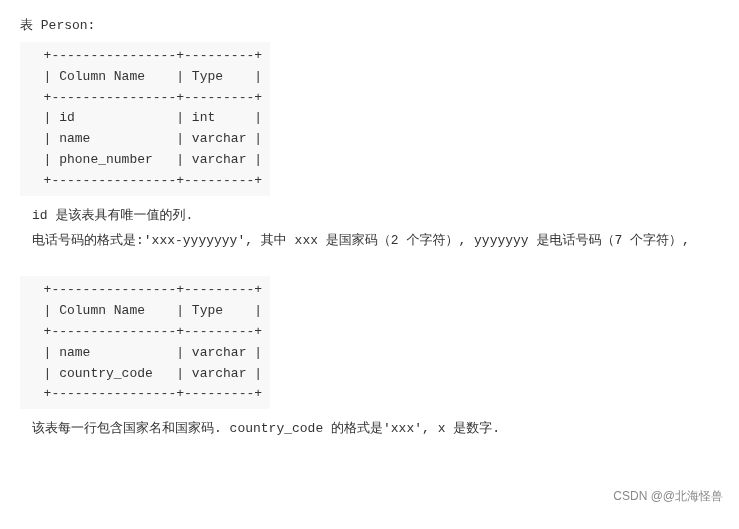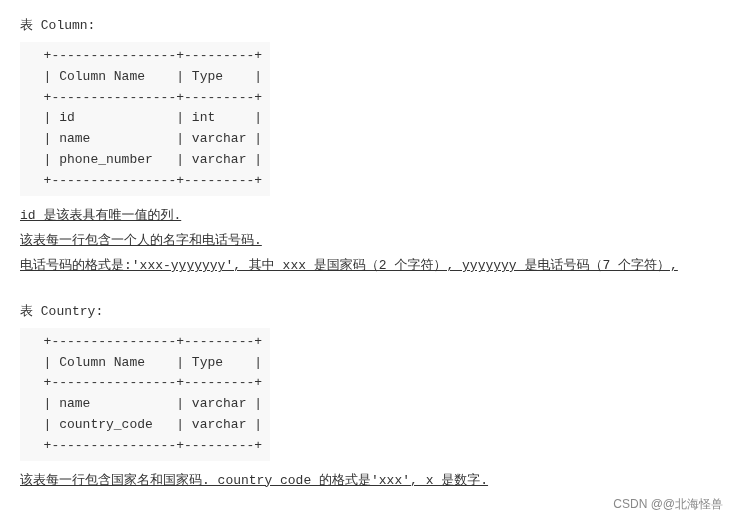--- a/index.html
+++ b/index.html
@@ -40,62 +40,59 @@
       display: inline-block;
       margin-bottom: 8px;
       line-height: 1.6;
     }
 
     .description {
       font-family: 'Courier New', Courier, monospace;
       font-size: 13px;
       color: #333;
       line-height: 1.8;
-      margin-left: 0;
-      text-decoration: underline;
+      margin-left: 12px;
     }
 
     .description p {
       margin-bottom: 2px;
     }
 
     .watermark {
       position: fixed;
-      bottom: 16px;
+      bottom: 24px;
       right: 16px;
       font-size: 12px;
       color: #888;
       font-family: Arial, sans-serif;
     }
 
     .section-gap {
       margin-top: 20px;
     }
   </style>
 </head>
 <body>
 
 <div class="section">
-  <div class="section-title">表 Column:</div>
+  <div class="section-title">表 Person:</div>
   <div class="table-block">  +----------------+---------+
   | Column Name    | Type    |
   +----------------+---------+
   | id             | int     |
   | name           | varchar |
   | phone_number   | varchar |
   +----------------+---------+</div>
   <div class="description">
     <p>id 是该表具有唯一值的列.</p>
-    <p>该表每一行包含一个人的名字和电话号码.</p>
     <p>电话号码的格式是:'xxx-yyyyyyy', 其中 xxx 是国家码（2 个字符）, yyyyyyy 是电话号码（7 个字符）,</p>
   </div>
 </div>
 
 <div class="section section-gap">
-  <div class="section-title">表 Country:</div>
   <div class="table-block">  +----------------+---------+
   | Column Name    | Type    |
   +----------------+---------+
   | name           | varchar |
   | country_code   | varchar |
   +----------------+---------+</div>
   <div class="description">
     <p>该表每一行包含国家名和国家码. country_code 的格式是'xxx', x 是数字.</p>
   </div>
 </div>

